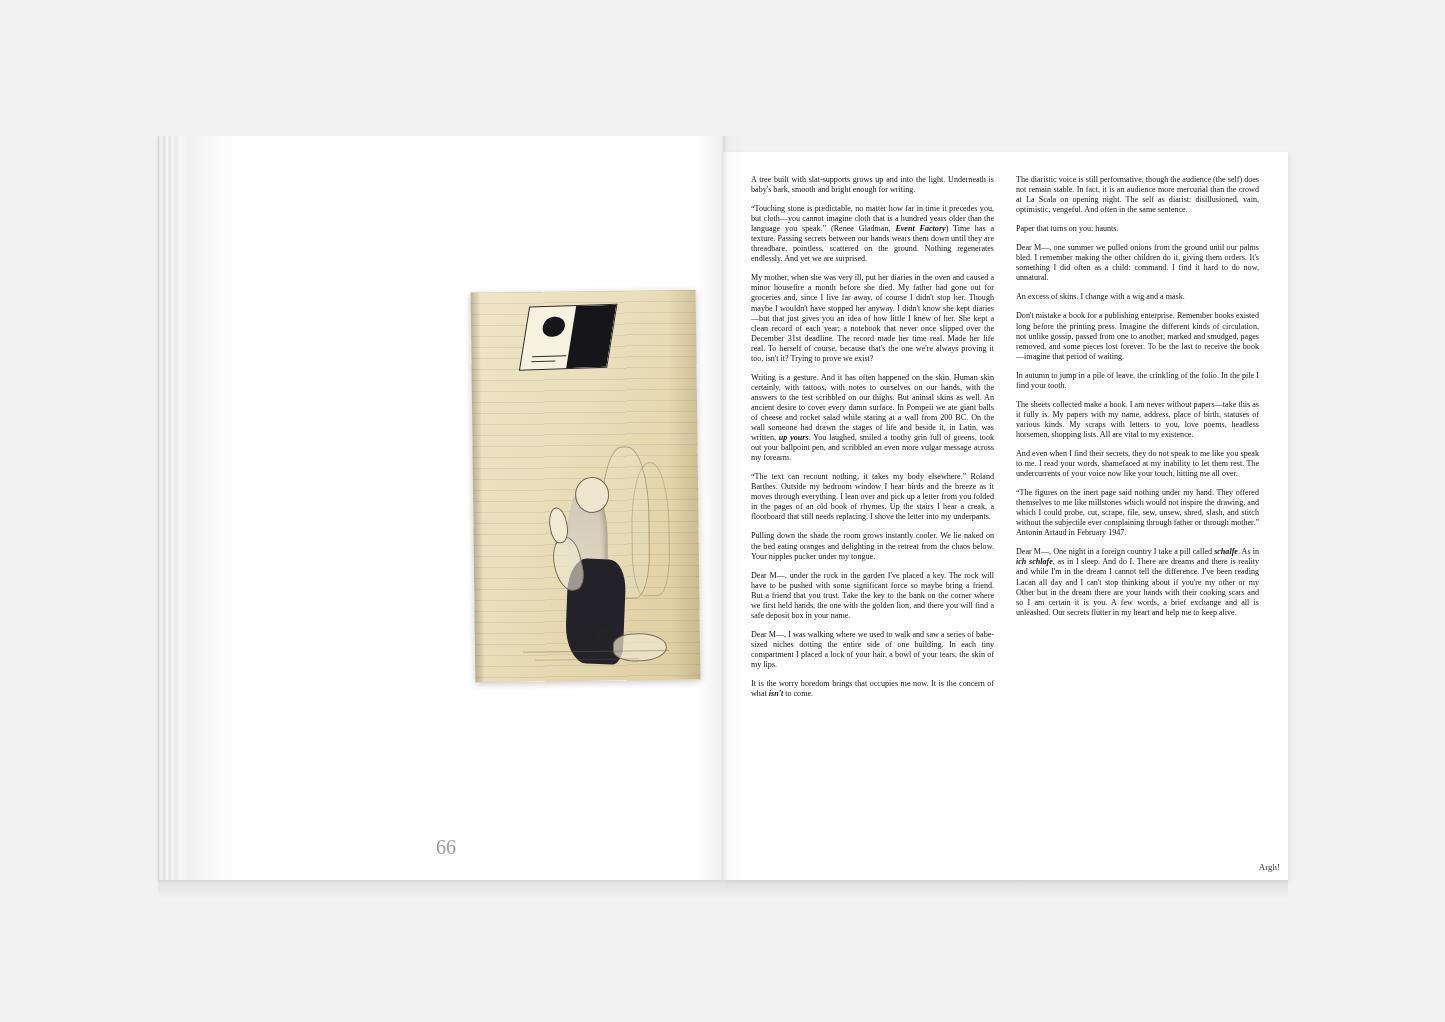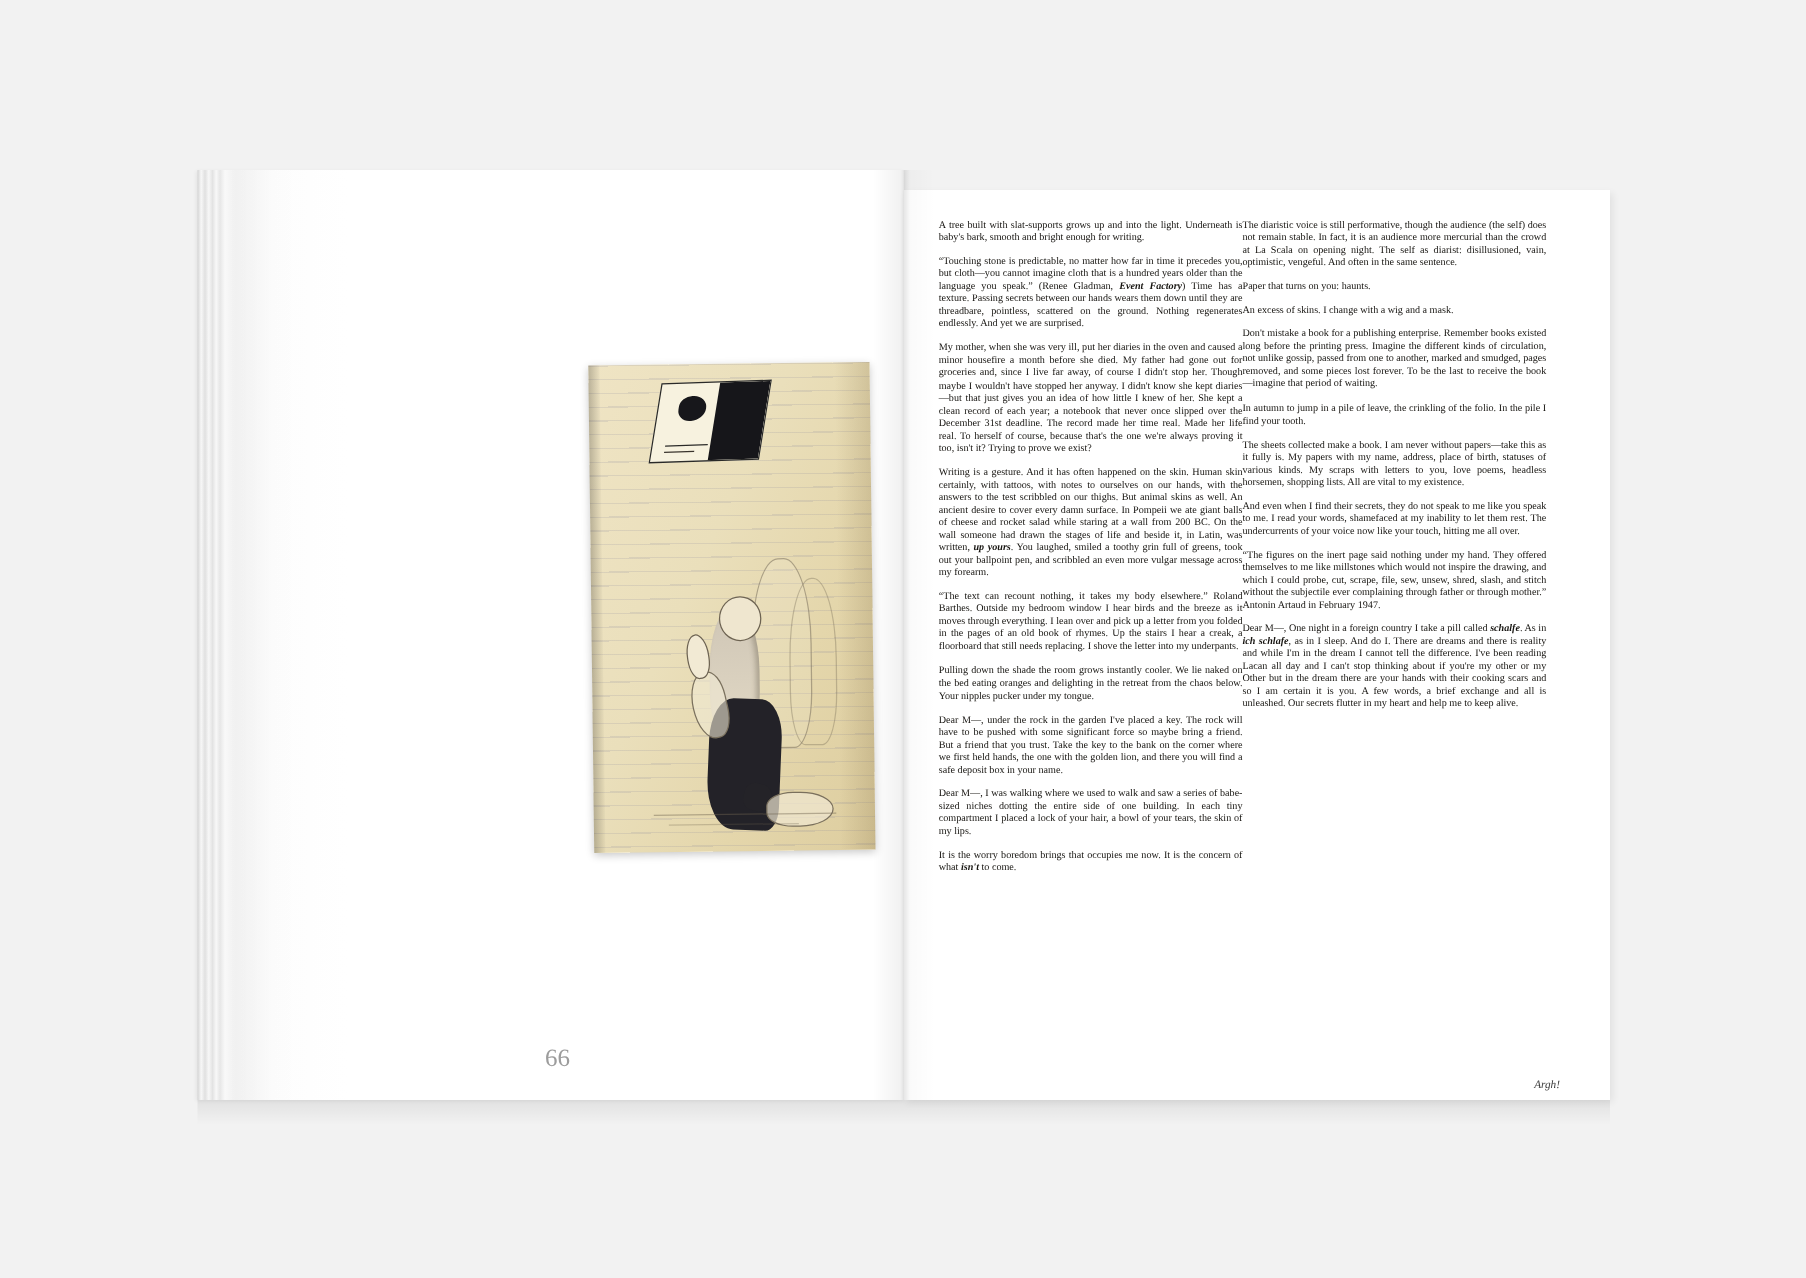--- a/index.html
+++ b/index.html
@@ -238,35 +238,35 @@
   #folio-left {
     position: absolute;
     left: 278px;
     top: 700px;
     font-size: 20px;
     color: #9c9c9c;
     font-family: Liberation Serif, serif;
   }
   #folio-right {
     position: absolute;
-    right: 40px;
+    right: 8px;
     bottom: 8px;
     font-size: 9px;
-    font-style: italic;
     color: #3a3a3a;
   }
 
   
   #columns {
     position: absolute;
     left: 28px;
     top: 23px;
     width: 508px;
     height: 660px;
     display: flex;
+    gap: 22px;
   }
   .col {
     width: 243px;
   }
   .col p {
     margin: 0 0 9px 0;
     font-size: 8.1px;
     line-height: 10.05px;
     color: #15130f;
     text-align: justify;
@@ -333,20 +333,21 @@
             <p>Writing is a gesture. And it has often happened on the skin. Human skin certainly, with tattoos, with notes to ourselves on our hands, with the answers to the test scribbled on our thighs. But animal skins as well. An ancient desire to cover every damn surface. In Pompeii we ate giant balls of cheese and rocket salad while staring at a wall from 200 BC. On the wall someone had drawn the stages of life and beside it, in Latin, was written, <em>up yours</em>. You laughed, smiled a toothy grin full of greens, took out your ballpoint pen, and scribbled an even more vulgar message across my forearm.</p>
             <p>“The text can recount nothing, it takes my body elsewhere.” Roland Barthes. Outside my bedroom window I hear birds and the breeze as it moves through everything. I lean over and pick up a letter from you folded in the pages of an old book of rhymes. Up the stairs I hear a creak, a floorboard that still needs replacing. I shove the letter into my underpants.</p>
             <p>Pulling down the shade the room grows instantly cooler. We lie naked on the bed eating oranges and delighting in the retreat from the chaos below. Your nipples pucker under my tongue.</p>
             <p>Dear M—, under the rock in the garden I've placed a key. The rock will have to be pushed with some significant force so maybe bring a friend. But a friend that you trust. Take the key to the bank on the corner where we first held hands, the one with the golden lion, and there you will find a safe deposit box in your name.</p>
             <p>Dear M—, I was walking where we used to walk and saw a series of babe-sized niches dotting the entire side of one building. In each tiny compartment I placed a lock of your hair, a bowl of your tears, the skin of my lips.</p>
             <p>It is the worry boredom brings that occupies me now. It is the concern of what <em>isn't</em> to come.</p>
           </div>
         <div class="col" id="col-2">
             <p>The diaristic voice is still performative, though the audience (the self) does not remain stable. In fact, it is an audience more mercurial than the crowd at La Scala on opening night. The self as diarist: disillusioned, vain, optimistic, vengeful. And often in the same sentence.</p>
             <p>Paper that turns on you: haunts.</p>
+            <p>Dear M—, one summer we pulled onions from the ground until our palms bled. I remember making the other children do it, giving them orders. It's something I did often as a child: command. I find it hard to do now, unnatural.</p>
             <p>An excess of skins. I change with a wig and a mask.</p>
             <p>Don't mistake a book for a publishing enterprise. Remember books existed long before the printing press. Imagine the different kinds of circulation, not unlike gossip, passed from one to another, marked and smudged, pages removed, and some pieces lost forever. To be the last to receive the book—imagine that period of waiting.</p>
             <p>In autumn to jump in a pile of leave, the crinkling of the folio. In the pile I find your tooth.</p>
             <p>The sheets collected make a book. I am never without papers—take this as it fully is. My papers with my name, address, place of birth, statuses of various kinds. My scraps with letters to you, love poems, headless horsemen, shopping lists. All are vital to my existence.</p>
             <p>And even when I find their secrets, they do not speak to me like you speak to me. I read your words, shamefaced at my inability to let them rest. The undercurrents of your voice now like your touch, hitting me all over.</p>
             <p>“The figures on the inert page said nothing under my hand. They offered themselves to me like millstones which would not inspire the drawing, and which I could probe, cut, scrape, file, sew, unsew, shred, slash, and stitch without the subjectile ever complaining through father or through mother.” Antonin Artaud in February 1947.</p>
             <p>Dear M—, One night in a foreign country I take a pill called <em>schalfe</em>. As in <em>ich schlafe</em>, as in I sleep. And do I. There are dreams and there is reality and while I'm in the dream I cannot tell the difference. I've been reading Lacan all day and I can't stop thinking about if you're my other or my Other but in the dream there are your hands with their cooking scars and so I am certain it is you. A few words, a brief exchange and all is unleashed. Our secrets flutter in my heart and help me to keep alive.</p>
           </div>
       </div>
       <div id="folio-right">Argh!</div>

